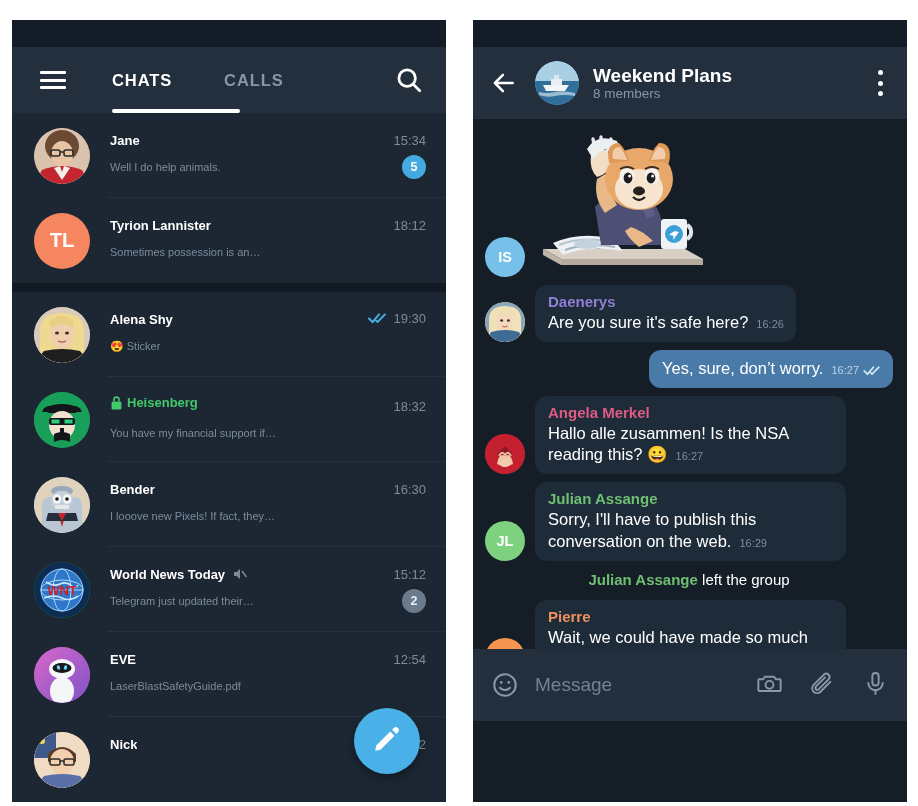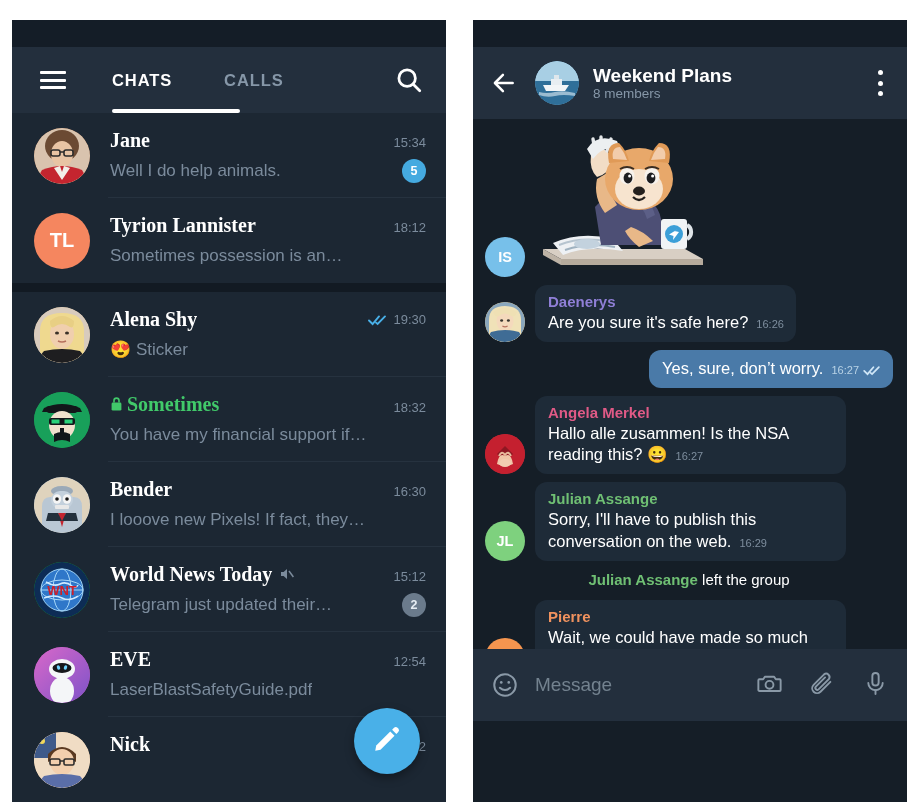--- a/index.html
+++ b/index.html
@@ -105,39 +105,39 @@
     flex: 1 1 auto;
     margin-left: 20px;
     min-width: 0;
   }
   .chat-line1 {
     display: flex; align-items: baseline;
     justify-content: space-between;
     gap: 8px;
   }
   .chat-name {
-    font-size: 20px; font-weight: bold; color: #ffffff;
+    font-size: 13px; font-weight: bold; color: #ffffff;
     white-space: nowrap; overflow: hidden; text-overflow: ellipsis;
-    display: flex; align-items: center; gap: 4px; font-family: Liberation Serif, serif;
+    display: flex; align-items: center; gap: 4px;
   }
   .chat-name.secret { color: #41c96a; }
   .chat-time {
     font-size: 13px; color: #7b8b9c;
     white-space: nowrap; flex: 0 0 auto;
     display: flex; align-items: center; gap: 6px;
   }
   .chat-line2 {
     display: flex; align-items: center;
     justify-content: space-between;
     gap: 8px;
     margin-top: 7px;
     height: 24px;
   }
   .chat-msg {
-    font-size: 17px; color: #7b8b9c;
+    font-size: 11px; color: #7b8b9c;
     white-space: nowrap; overflow: hidden; text-overflow: ellipsis;
   }
   .badge {
     flex: 0 0 auto;
     min-width: 24px; height: 24px;
     border-radius: 12px;
     display: flex; align-items: center; justify-content: center;
     font-size: 12.5px; font-weight: bold; color: #ffffff;
     padding: 0 7px; box-sizing: border-box;
   }
@@ -400,21 +400,21 @@
         </div>
         <div class="chat-body">
           <div class="chat-line1">
             <div class="chat-name secret">
               <span style="display:inline-flex;">
                 <svg width="13" height="16" viewBox="0 0 13 16" fill="#41c96a">
                   <path d="M3.2 6.6 V4.6 a3.3 3.3 0 0 1 6.6 0 V6.6 h-1.6 V4.6 a1.7 1.7 0 0 0 -3.4 0 V6.6 Z"></path>
                   <rect x="1.6" y="6.6" width="9.8" height="8" rx="1.4"></rect>
                 </svg>
               </span>
-              <span>Sometimes</span>
+              <span>Heisenberg</span>
             </div>
             <div class="chat-time">
               <span>18:32</span>
             </div>
           </div>
           <div class="chat-line2">
             <div class="chat-msg">You have my financial support if…</div>
           </div>
         </div>
         <div class="divider"></div>

